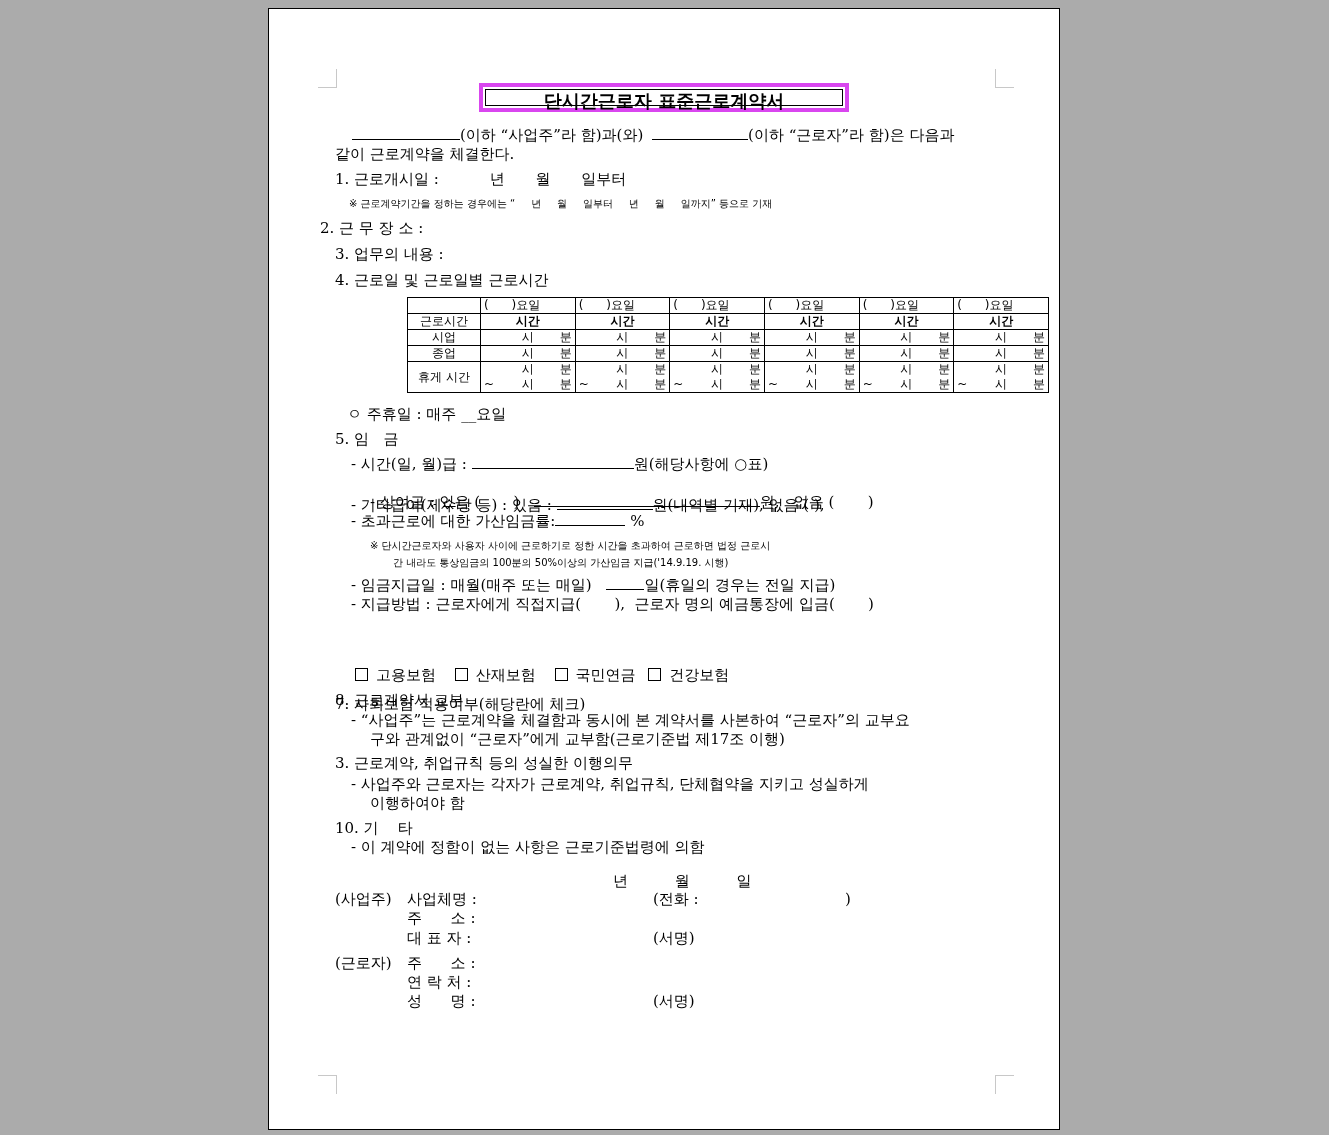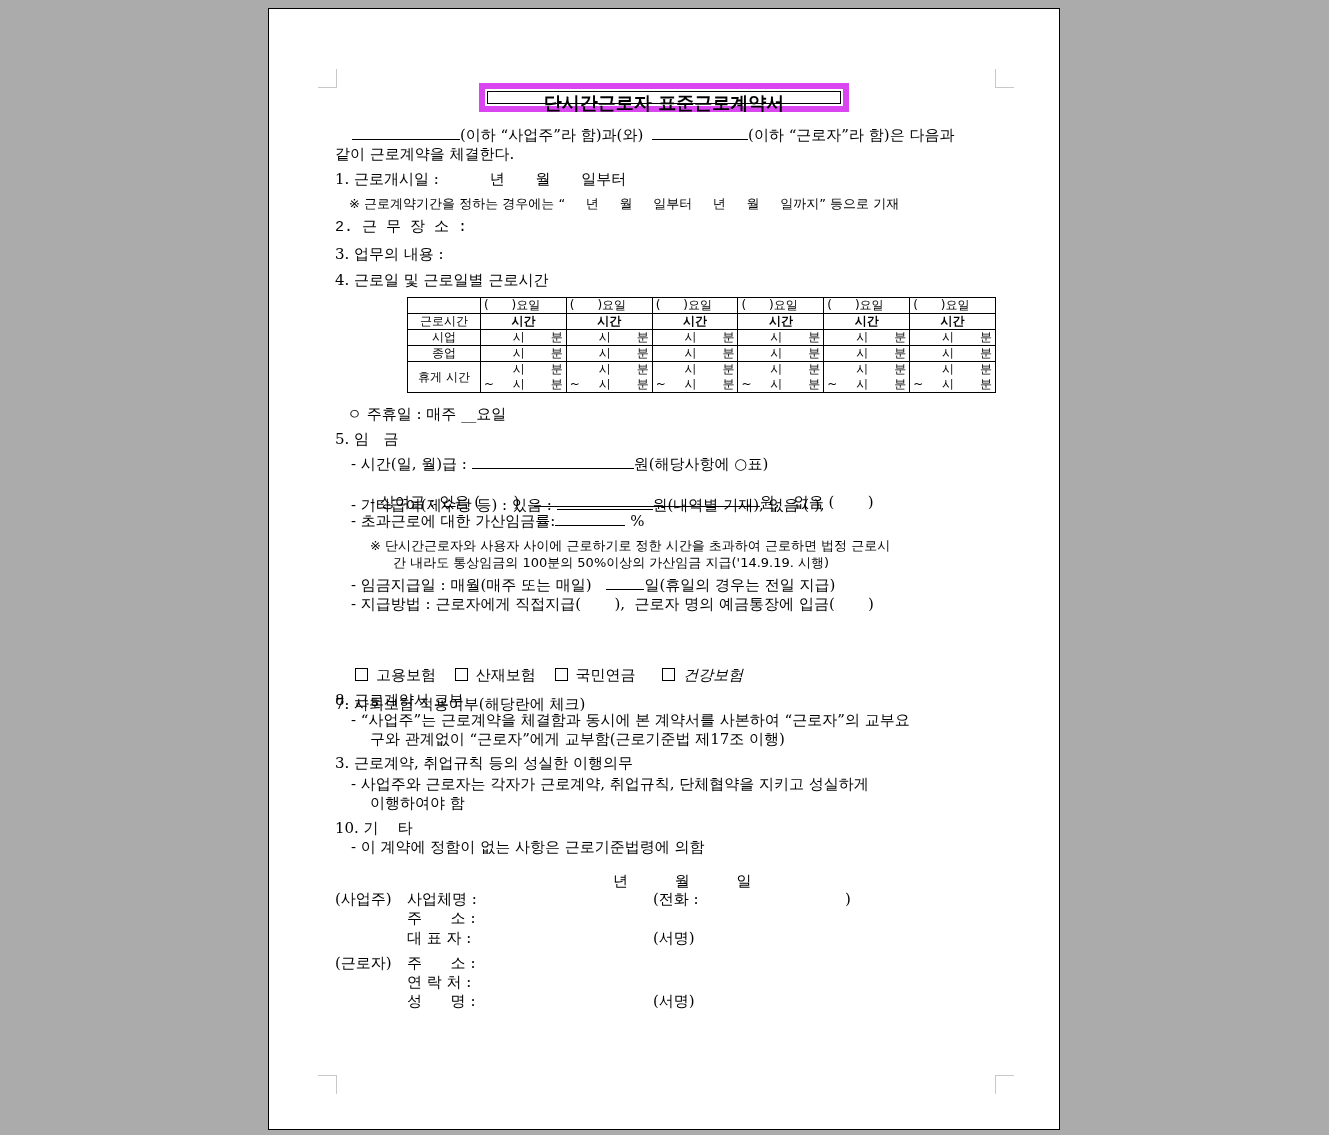--- a/index.html
+++ b/index.html
@@ -6,27 +6,27 @@
   body { width:1329px; height:1135px; background:#ababab; position:relative; overflow:hidden;
          font-family:"DejaVu Serif","Liberation Serif",serif; color:#000; }
   .page { position:absolute; left:268px; top:8px; width:792px; height:1122px; background:#fff;
           border:1px solid #000; box-sizing:border-box; }
   .corner { position:absolute; width:18px; height:18px; border-color:#c8c8c8; border-style:solid; }
   .c-tl { left:49px; top:60px; border-width:0 1px 1px 0; }
   .c-tr { left:726px; top:60px; border-width:0 0 1px 1px; }
   .c-bl { left:49px; top:1066px; border-width:1px 1px 0 0; }
   .c-br { left:726px; top:1066px; border-width:1px 0 0 1px; }
   .abs { position:absolute; white-space:nowrap; font-size:15px; line-height:18px; }
-  .title-box { position:absolute; left:210px; top:74px; width:370px; height:29px; border:6px solid #d946ef;
+  .title-box { position:absolute; left:210px; top:74px; width:370px; height:29px; border:4px solid #d946ef;
                box-sizing:border-box; padding:2px; }
   .title-inner { width:100%; height:100%; border:1px solid #000; box-sizing:border-box; text-align:center;
                  font-family:"DejaVu Sans","Liberation Sans",sans-serif; font-weight:bold; font-size:18px; line-height:21px; }
   .blank { display:inline-block; border-bottom:1px solid #000; height:14px; vertical-align:baseline; }
-  .small { font-size:13px; font-family:"DejaVu Sans","Liberation Sans",sans-serif; }
-  table.work { position:absolute; left:138px; top:288px; border-collapse:collapse; width:589px;
+  .small { font-size:10px; font-family:"DejaVu Sans","Liberation Sans",sans-serif; }
+  table.work { position:absolute; left:138px; top:288px; border-collapse:collapse; width:642px;
                font-family:"DejaVu Sans","Liberation Sans",sans-serif; font-size:12px; }
   table.work td { border:1px solid #000; padding:0 3px; height:15px; line-height:15px; }
   table.work td.label { width:66px; text-align:center; }
   table.work td.r { text-align:center;font-weight:bold; }
   .hm { display:flex; justify-content:flex-end; gap:26px; }
   .hm2 { display:flex; justify-content:space-between; }
   .chk { display:inline-block; width:11px; height:11px; border:1px solid #000; margin:0 8px 0 0; vertical-align:-1px; }
 </style>
 </head>
 <body>
@@ -48,21 +48,21 @@
   <div class="abs" style="left:66px; top:136px;">같이 근로계약을 체결한다.</div>
 
   <div class="abs" style="left:66px; top:161px;">
     <span>1. 근로개시일 :</span>
     <span style="margin-left:46px;">년</span>
     <span style="margin-left:26px;">월</span>
     <span style="margin-left:26px;">일부터</span>
   </div>
   <div class="abs small" style="left:80px; top:186px; white-space:pre;">※ 근로계약기간을 정하는 경우에는 “     년     월     일부터     년     월     일까지” 등으로 기재</div>
 
-  <div class="abs" style="left:66px; top:210px;font-family:Liberation Mono, monospace;">2. 근 무 장 소 :</div>
+  <div class="abs" style="left:51px; top:210px;">2. 근 무 장 소 :</div>
   <div class="abs" style="left:66px; top:236px;">3. 업무의 내용 :</div>
   <div class="abs" style="left:66px; top:262px;">4. 근로일 및 근로일별 근로시간</div>
 
   <table class="work">
     <tbody>
         <tr>
       <td class="label"></td>
       <td style="white-space:pre;">(      )요일</td>
       <td style="white-space:pre;">(      )요일</td>
       <td style="white-space:pre;">(      )요일</td>
@@ -266,21 +266,21 @@
     <span class="blank" style="width:38px; margin-left:10px;"></span><span>일(휴일의 경우는 전일 지급)</span>
   </div>
   <div class="abs" style="left:82px; top:586px; white-space:pre;">- 지급방법 : 근로자에게 직접지급(       ),  근로자 명의 예금통장에 입금(       )</div>
 
 
   <div class="abs" style="left:66px; top:638px;margin-top:48px;">7. 사회보험 적용여부(해당란에 체크)</div>
   <div class="abs" style="left:86px; top:657px;">
     <span><span class="chk"></span><span>고용보험</span></span>
     <span style="margin-left:14px;"><span class="chk"></span><span>산재보험</span></span>
     <span style="margin-left:14px;"><span class="chk"></span><span>국민연금</span></span>
-    <span style="margin-left:22px;font-style:italic;"><span class="chk"></span><span>건강보험</span></span>
+    <span style="margin-left:8px;"><span class="chk"></span><span>건강보험</span></span>
   </div>
 
   <div class="abs" style="left:66px; top:682px;">8. 근로계약서 교부</div>
   <div class="abs" style="left:82px; top:702px;">- “사업주”는 근로계약을 체결함과 동시에 본 계약서를 사본하여 “근로자”의 교부요</div>
   <div class="abs" style="left:101px; top:721px;">구와 관계없이 “근로자”에게 교부함(근로기준법 제17조 이행)</div>
 
   <div class="abs" style="left:66px; top:745px;">3. 근로계약, 취업규칙 등의 성실한 이행의무</div>
   <div class="abs" style="left:82px; top:766px;">- 사업주와 근로자는 각자가 근로계약, 취업규칙, 단체협약을 지키고 성실하게</div>
   <div class="abs" style="left:101px; top:785px;">이행하여야 함</div>
 

